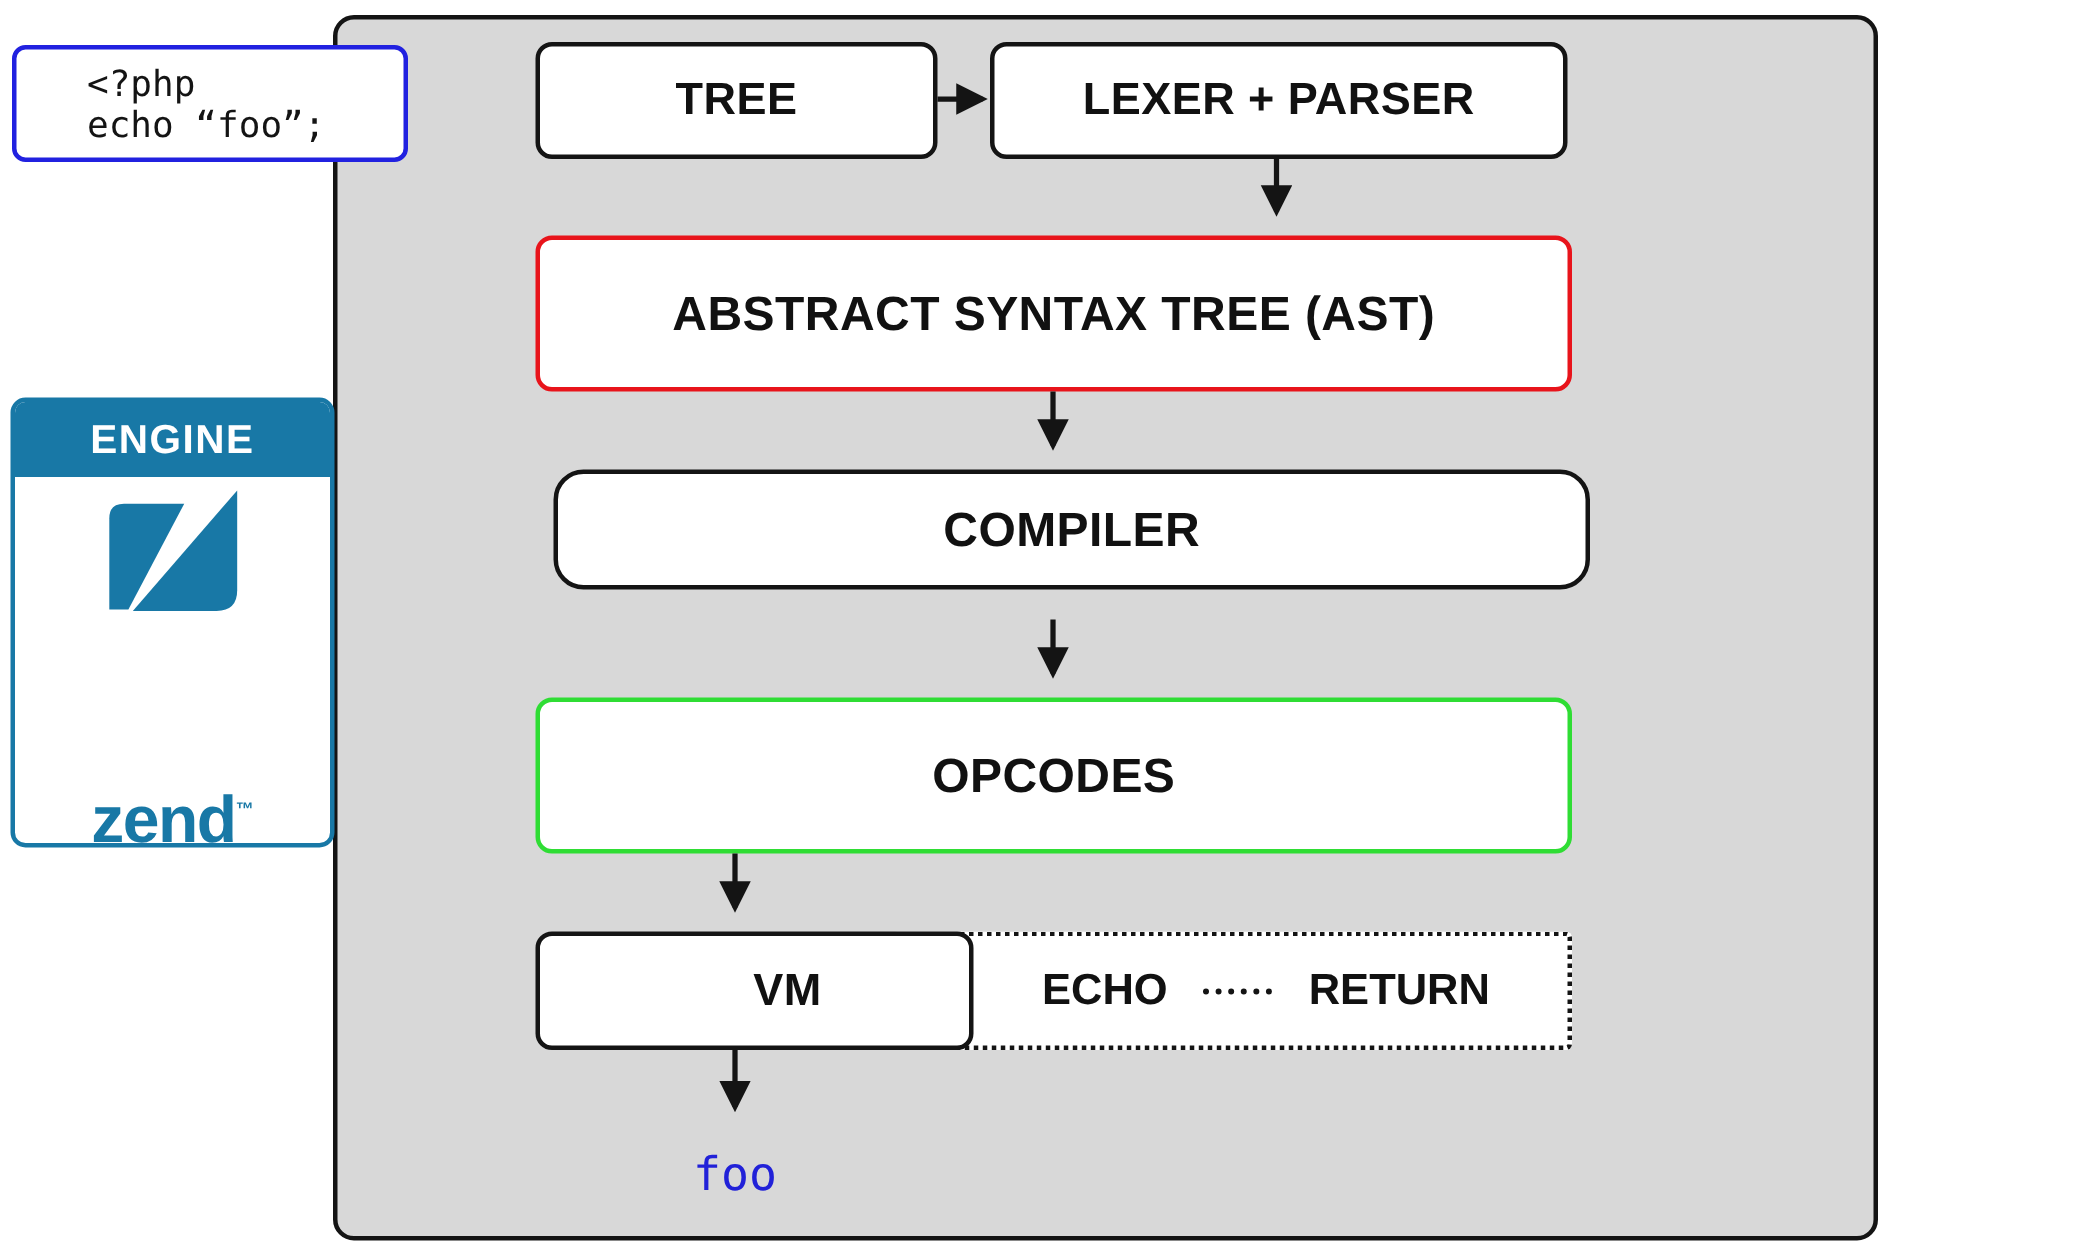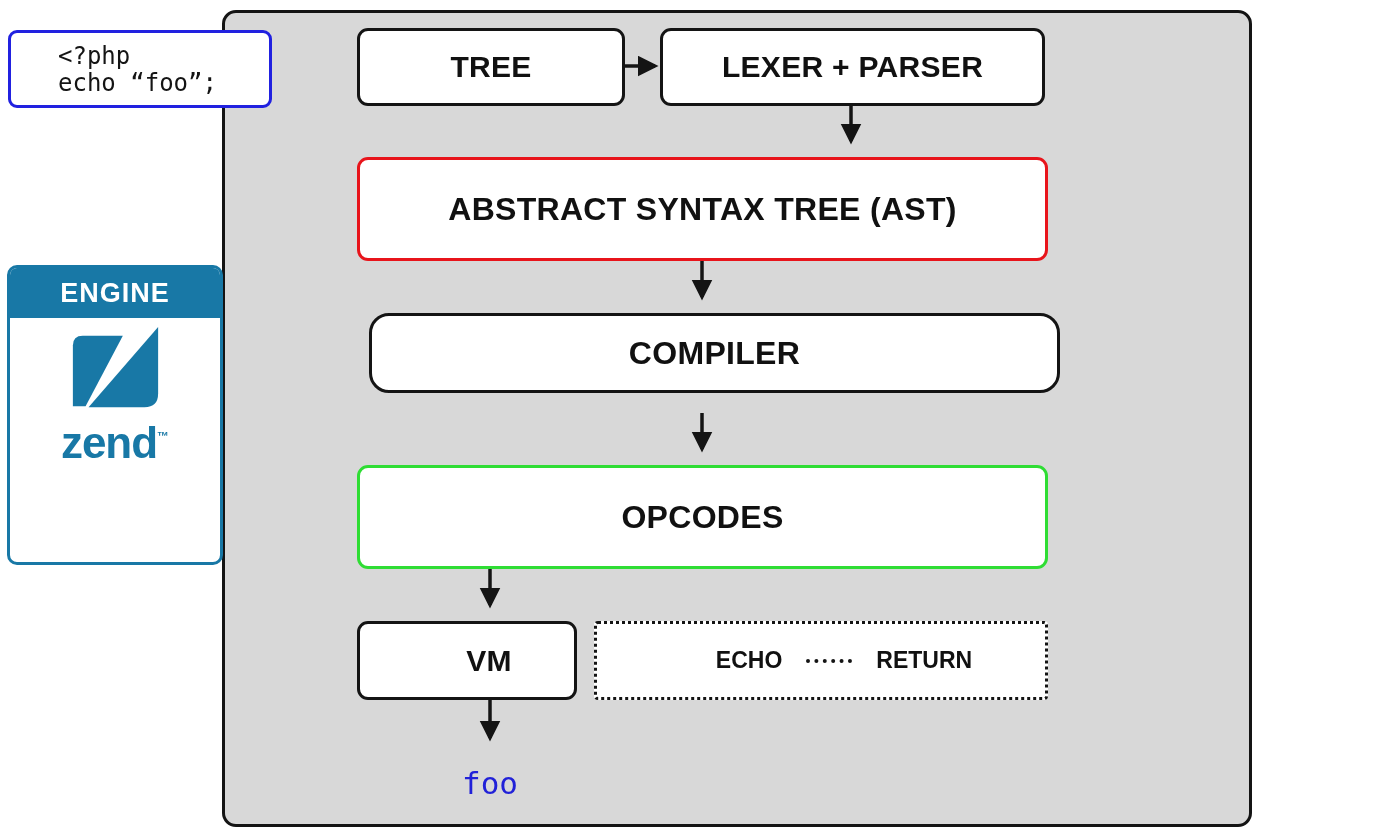--- a/index.html
+++ b/index.html
@@ -34,32 +34,32 @@
     color:#111111;
   }
   .node.red{border-color:var(--ast-red);}
   .node.green{border-color:var(--opcodes-green);}
 
   .node-sapi{left:357px;top:28px;width:268px;height:78px;}
   .node-lexer{left:660px;top:28px;width:385px;height:78px;}
   .node-ast{left:357px;top:157px;width:691px;height:104px;font-size:32px;}
   .node-compiler{left:369px;top:313px;width:691px;height:80px;font-size:32px;border-radius:20px;}
   .node-opcodes{left:357px;top:465px;width:691px;height:104px;font-size:32px;}
-  .node-vm{left:357px;top:621px;width:220px;height:79px;z-index:3;padding-left:44px;}
+  .node-vm{left:357px;top:621px;width:292px;height:79px;z-index:3;padding-left:44px;}
 
   
   .dotted-box{
     position:absolute;left:594px;top:621px;width:454px;height:79px;
     background:#ffffff;border:3px dotted var(--stroke-black);
     border-radius:4px;z-index:2;
   }
   .dotted-content{
     position:absolute;left:640px;top:621px;width:408px;height:79px;
     display:flex;align-items:center;justify-content:center;gap:24px;
-    z-index:4;font-weight:bold;font-size:23px;color:#111111;
+    z-index:4;font-weight:bold;font-size:29px;color:#111111;
   }
   .dots-connector{width:46px;height:0;border-top:4px dotted var(--stroke-black);}
 
   
   .code-box{
     position:absolute;left:8px;top:30px;width:264px;height:78px;
     background:#ffffff;border:3px solid var(--code-blue);border-radius:9px;
     font-family:"DejaVu Sans Mono","Liberation Mono",monospace;
     font-size:24px;line-height:27px;color:#141414;
     padding:10px 0 0 47px;z-index:5;white-space:pre;
@@ -71,21 +71,21 @@
     background:#ffffff;border:3px solid var(--zend-teal);border-radius:10px;
     overflow:hidden;z-index:5;
   }
   .engine-header{
     height:50px;background:var(--zend-teal);
     color:#ffffff;font-weight:bold;font-size:27px;letter-spacing:1px;
     display:flex;align-items:center;justify-content:center;
   }
   .engine-body{
     height:247px;display:flex;flex-direction:column;
-    align-items:center;justify-content:flex-start;padding-top:6px;
+    align-items:center;justify-content:space-between;padding-top:6px;
   }
   .zend-logo{width:104px;height:98px;display:block;}
   .zend-wordmark{
     color:var(--zend-teal);font-weight:bold;font-size:44px;
     letter-spacing:-1px;line-height:0.85;margin-top:2px;
   }
   .zend-wordmark sup{font-size:12px;vertical-align:18px;letter-spacing:0;}
 
   
   .foo-output{

